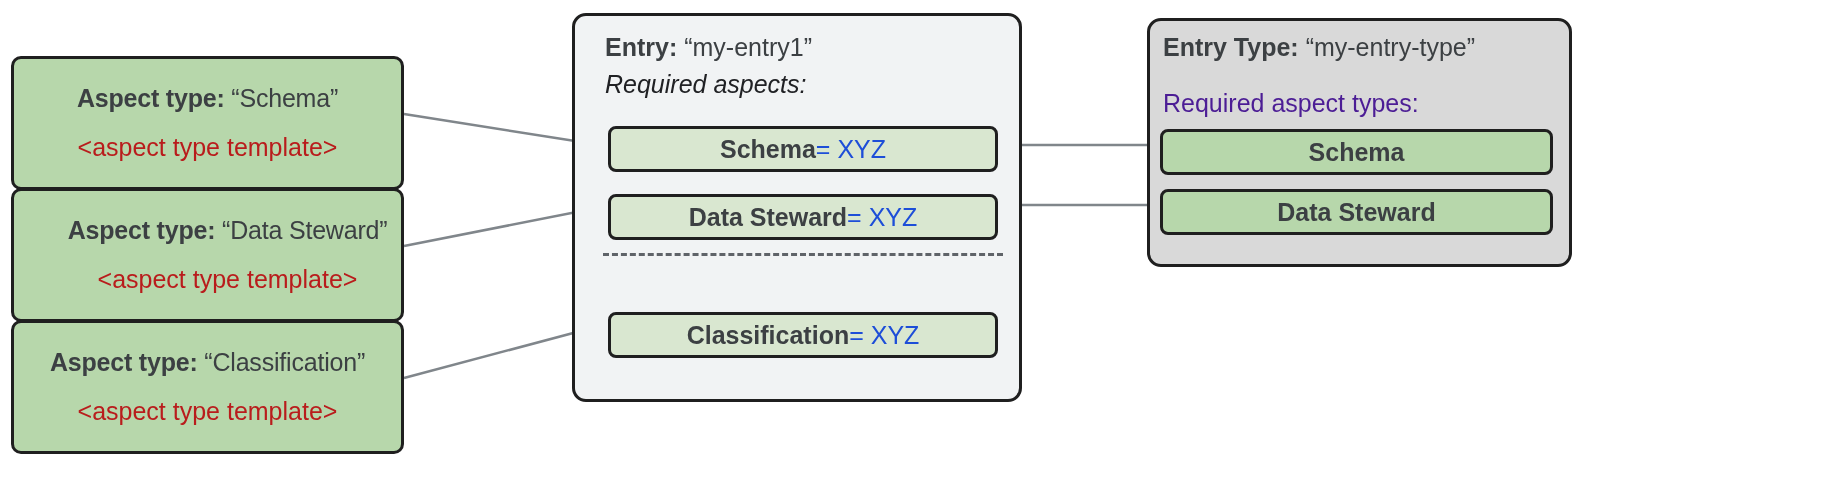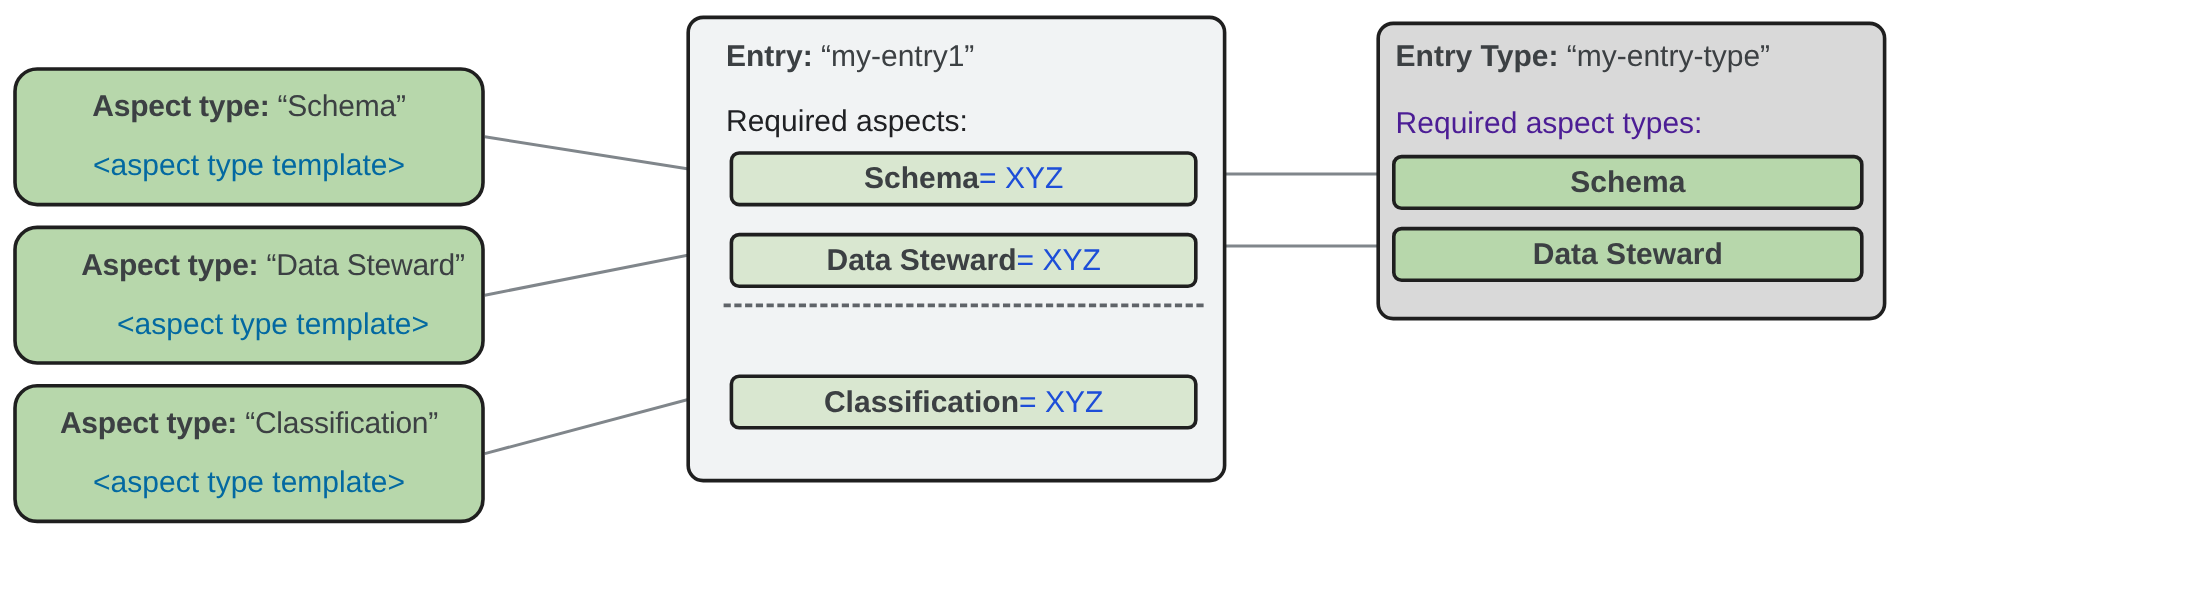--- a/index.html
+++ b/index.html
@@ -42,43 +42,42 @@
     display: flex;
     flex-direction: column;
     align-items: center;
     justify-content: center;
   }
 
   
   .aspect-card {
     left: 11px;
     width: 393px;
-    height: 116px;
+    height: 134px;
     background: #b7d7ab;
     z-index: 3;
     gap: 20px;
-    border-radius: 20px;
   }
   .aspect-card .line1 {
     font-size: 25px;
     letter-spacing: -0.2px;
     white-space: nowrap;
   }
   .aspect-card .line1 b {
     font-weight: 700;
     color: #3c4043;
   }
   .aspect-card .line1 .q {
     font-weight: 400;
     color: #3c4043;
   }
   .aspect-card .line2 {
     font-size: 25px;
     font-weight: 400;
-    color: #0369a1;
+    color: #b91c1c;
     white-space: nowrap;
   }
 
   #aspect-card-0 { top: 56px; }
   #aspect-card-1 { top: 188px; padding-left: 40px; }
   #aspect-card-2 { top: 320px; }
 
   
   #entry-panel {
     position: absolute;
@@ -102,21 +101,21 @@
   #entry-title b { font-weight: 700; }
 
   .section-label {
     position: absolute;
     left: 30px;
     font-size: 25px;
     font-weight: 400;
     color: #202124;
     white-space: nowrap;
   }
-  #required-aspects-label { top: 71px; }
+  #required-aspects-label { top: 54px; font-style: italic; }
   #optional-aspects-label { top: 259px; }
 
   .aspect-chip {
     position: absolute;
     left: 33px;
     width: 390px;
     height: 46px;
     box-sizing: border-box;
     background: #d9e7d0;
     border: 3px solid #1f1f1f;

